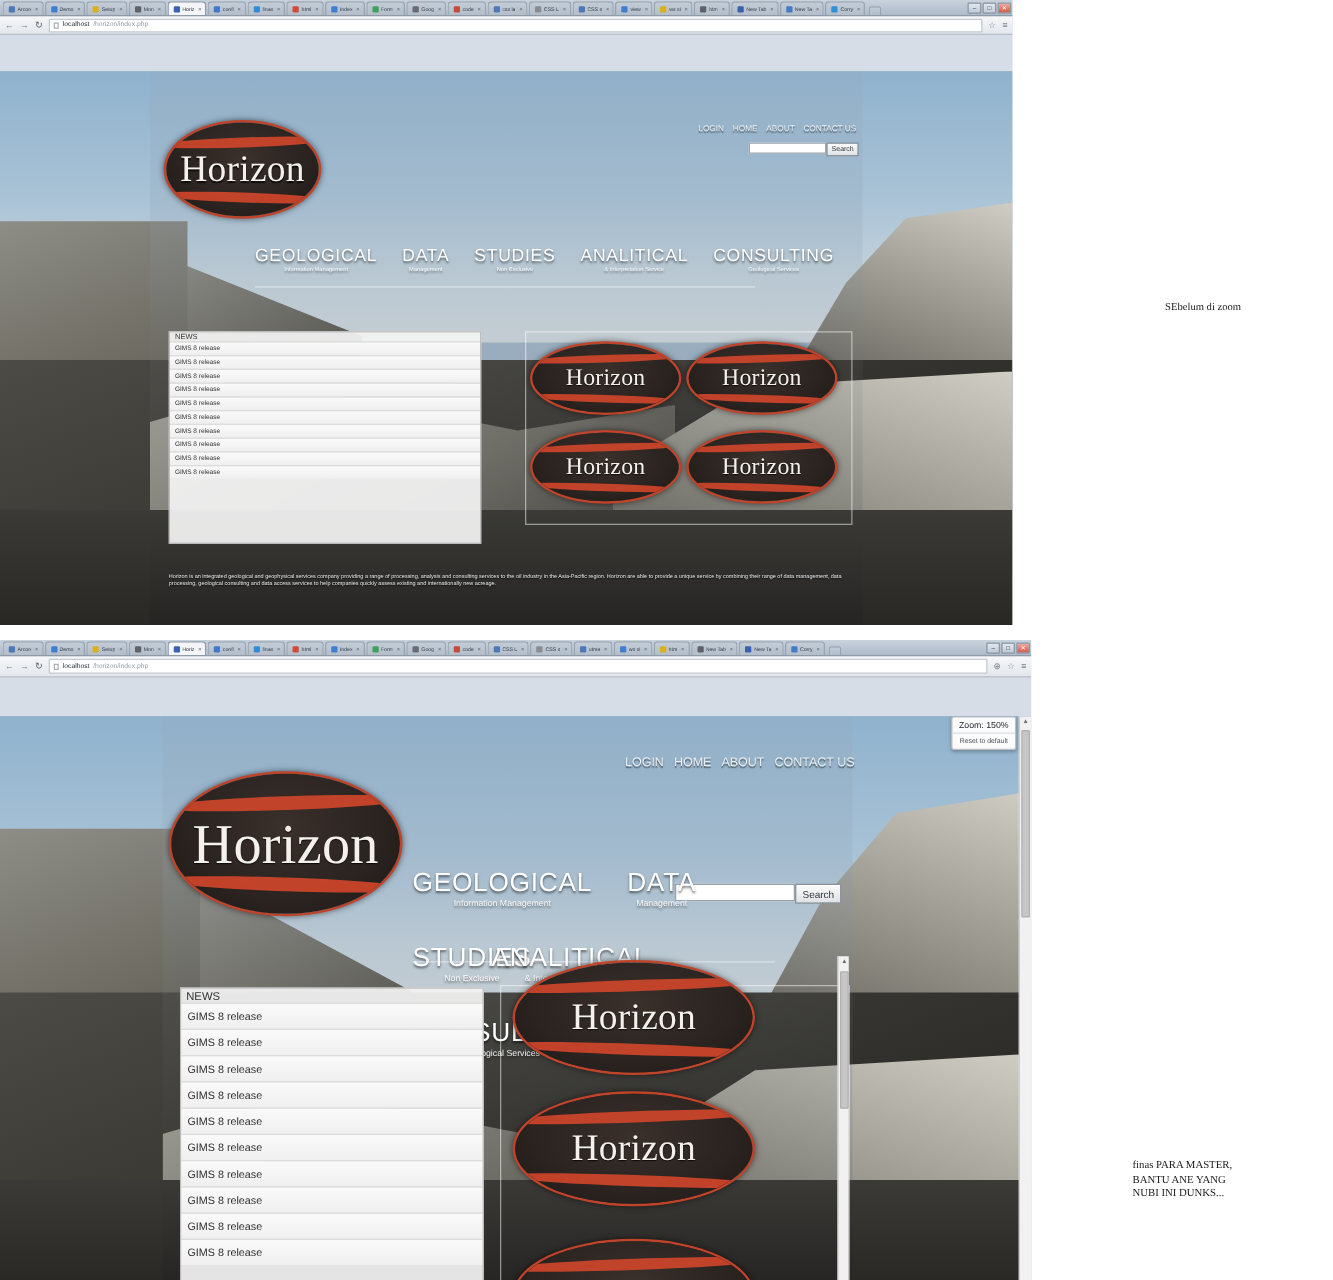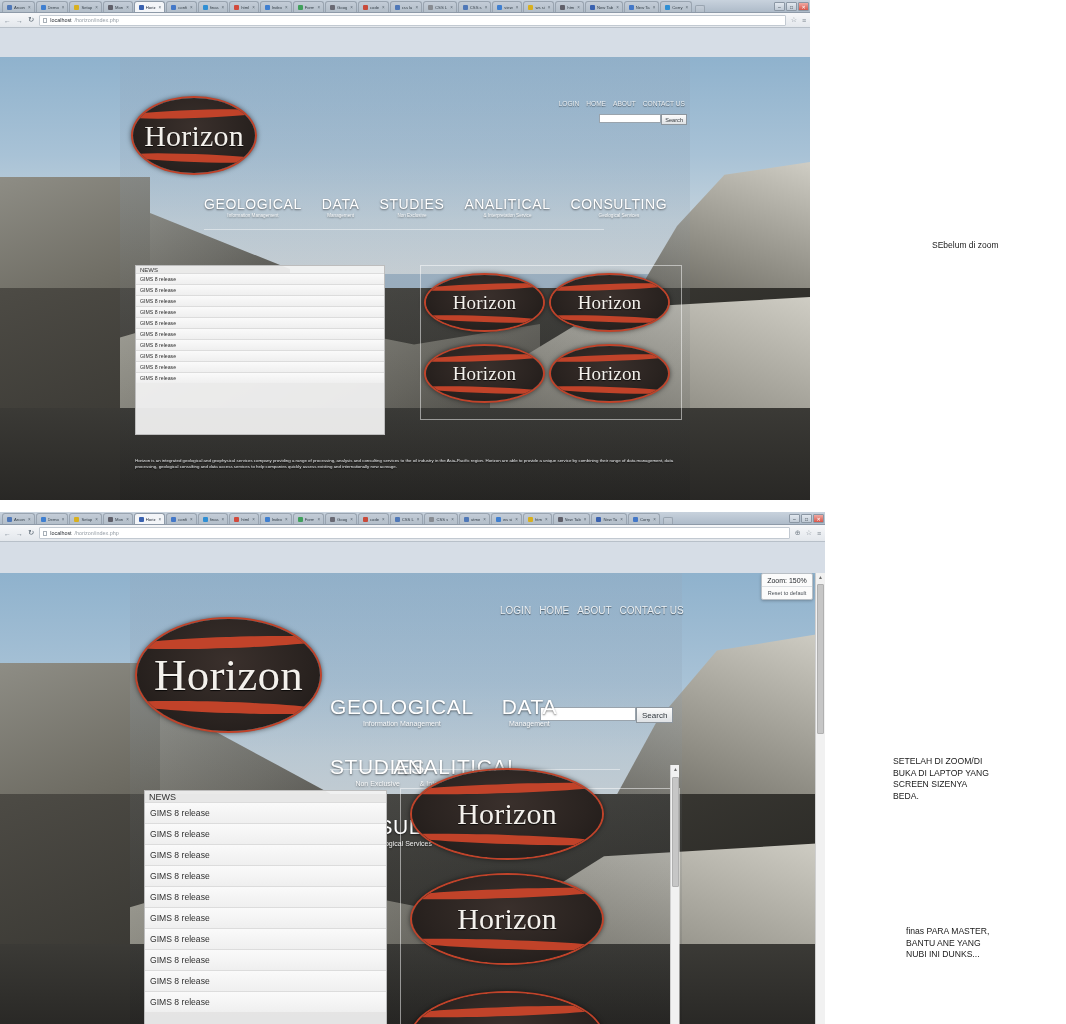--- a/index.html
+++ b/index.html
@@ -197,21 +197,21 @@
     text-align: center;
   }
   .zoombubble .zlabel { color: #25292e; padding: 3px 4px 2px; }
   .zoombubble .zreset {
     border-top: 1px solid #dcdfe2; color: #4b5158; padding: 3px 4px;
   }
 
   
   .annot {
     position: absolute; color: #1a1a1a;
-    font-family: Liberation Sans, sans-serif;
+    font-family: Liberation Serif, serif;
     line-height: 1.35; white-space: pre-line;
   }
 </style>
 </head>
 <body>
 
 <div class="page">
 
   <div class="browser" style="left:0; top:0; width:810px; height:500px;">
 
@@ -683,21 +683,17 @@
 
       </div>
 
       <div class="zoombubble" style="right:12px; top:0px; width:52px;">
         <div class="zlabel" style="font-size:7px;">Zoom: 150%</div>
         <div class="zreset" style="font-size:5.5px;">Reset to default</div>
       </div>
     </div>
   </div>
 
-  <div class="annot" style="left:893px; top:756px; font-size:8.6px;">SETELAH DI ZOOM/DI
-BUKA DI LAPTOP YANG
-SCREEN SIZENYA
-BEDA.</div>
   <div class="annot" style="left:906px; top:926px; font-size:8.6px;">finas PARA MASTER,
 BANTU ANE YANG
 NUBI INI DUNKS...</div>
 
 </div>
 
 </body></html>

